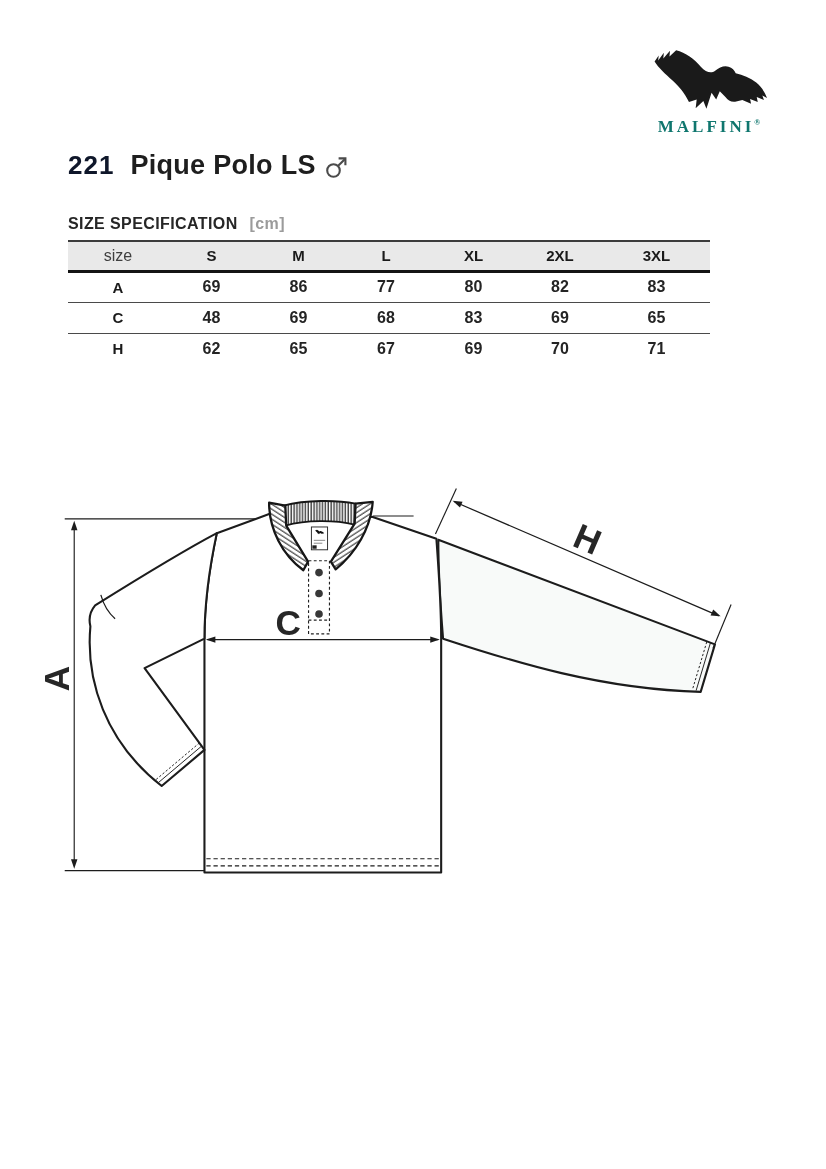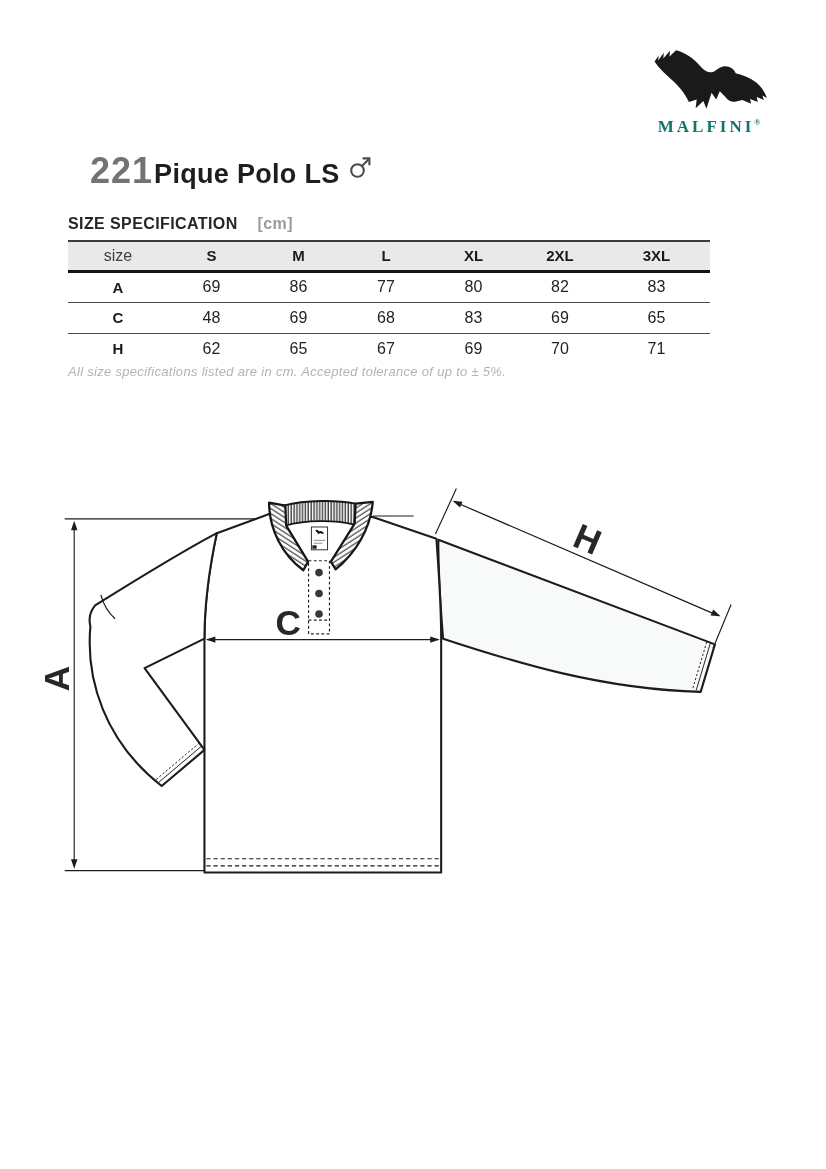--- a/index.html
+++ b/index.html
@@ -13,36 +13,36 @@
   .brand { position:absolute; left:635px; top:40px; width:148px; text-align:center; }
   .brand svg.eagle { display:block; margin:0 auto; }
   .brand-name {
     font-family:"Liberation Serif","DejaVu Serif",serif;
     font-weight:700; font-size:17px; letter-spacing:3px; color:#0f766e;
     white-space:nowrap;
   }
   .brand-name .reg { font-size:8px; letter-spacing:0; vertical-align:7px; }
   
   .title-row { position:absolute; left:68px; top:150px; display:flex; align-items:baseline; }
-  .product-code { font-size:36px; font-weight:700; color:#737373; letter-spacing:1px;margin-left:22px; }
-  .product-name { font-size:27px; font-weight:700; color:#1e1e1e; margin-left:1px; letter-spacing:0.3px; }
+  .product-code { font-size:26px; font-weight:700; color:#0f172a; letter-spacing:1px; }
+  .product-name { font-size:27px; font-weight:700; color:#1e1e1e; margin-left:16px; letter-spacing:0.3px; }
   .male-wrap { align-self:flex-start; margin-left:8px; margin-top:3px; }
   
   .section-title { position:absolute; left:68px; top:215px; font-size:16px; font-weight:700; color:#262626; letter-spacing:0.4px; }
-  .section-title .unit { color:#9b9b9b; font-weight:700; margin-left:20px; }
+  .section-title .unit { color:#9b9b9b; font-weight:700; margin-left:12px; }
   
   table.size-table { position:absolute; left:68px; top:240px; width:642px; border-collapse:collapse; table-layout:fixed; }
   table.size-table th, table.size-table td { text-align:center; padding:0; }
   thead tr { background:#e9e9e9; height:30px; border-top:2px solid #3c3c3c; border-bottom:3px solid #141414; }
   thead th { font-size:15px; font-weight:700; color:#1a1a1a; }
   thead th.size-word { font-weight:400; font-size:16px; color:#3f3f3f; }
   tbody tr { height:31px; border-bottom:1.4px solid #4a4a4a; }
   tbody tr:last-child { border-bottom:none; }
   tbody th { font-size:15px; font-weight:700; color:#1a1a1a; }
-  tbody td { font-size:16px; font-weight:400; color:#242424; }
+  tbody td { font-size:16px; font-weight:700; color:#242424; }
   .table-note {
     position:absolute; left:68px; top:364px; font-size:13px; font-style:italic;
     color:#b3b3b3; letter-spacing:0.3px;
   }
   
   .diagram { position:absolute; left:40px; top:470px; width:770px; height:440px; }
   .dim-label { font-family:"Liberation Sans","DejaVu Sans",sans-serif; font-size:37px; font-weight:700; fill:#272727; }
 </style>
 </head>
 <body>
@@ -124,21 +124,20 @@
         <td>62</td>
         <td>65</td>
         <td>67</td>
         <td>69</td>
         <td>70</td>
         <td>71</td>
       </tr>
     </tbody>
   </table>
 
-  <div class="table-note">All size specifications listed are in cm. Accepted tolerance of up to ± 5%.</div>
 
   <div class="diagram">
     <svg width="770" height="440" viewBox="40 470 810 462">
       <defs>
         <pattern id="vstripe" width="3" height="8" patternUnits="userSpaceOnUse">
           <rect width="3" height="8" fill="#ffffff"></rect>
           <line x1="1.2" y1="0" x2="1.2" y2="8" stroke="#141414" stroke-width="1.2"></line>
         </pattern>
         <pattern id="hatchL" width="4.4" height="4.4" patternUnits="userSpaceOnUse" patternTransform="rotate(33)">
           <rect width="4.4" height="4.4" fill="#ffffff"></rect>

